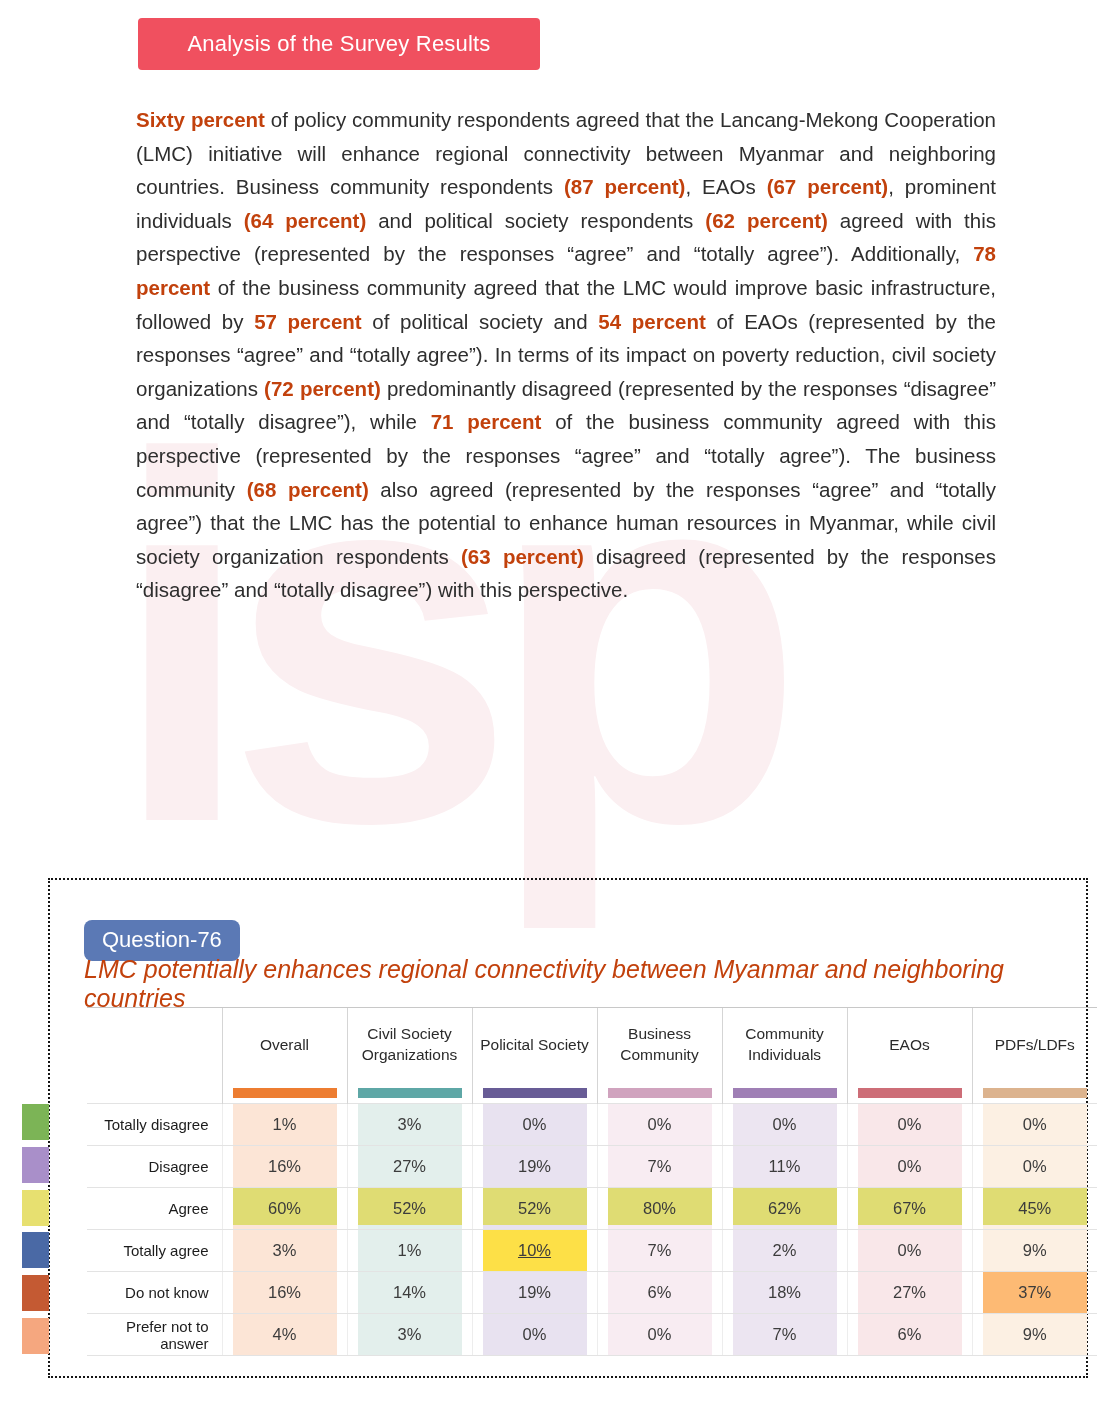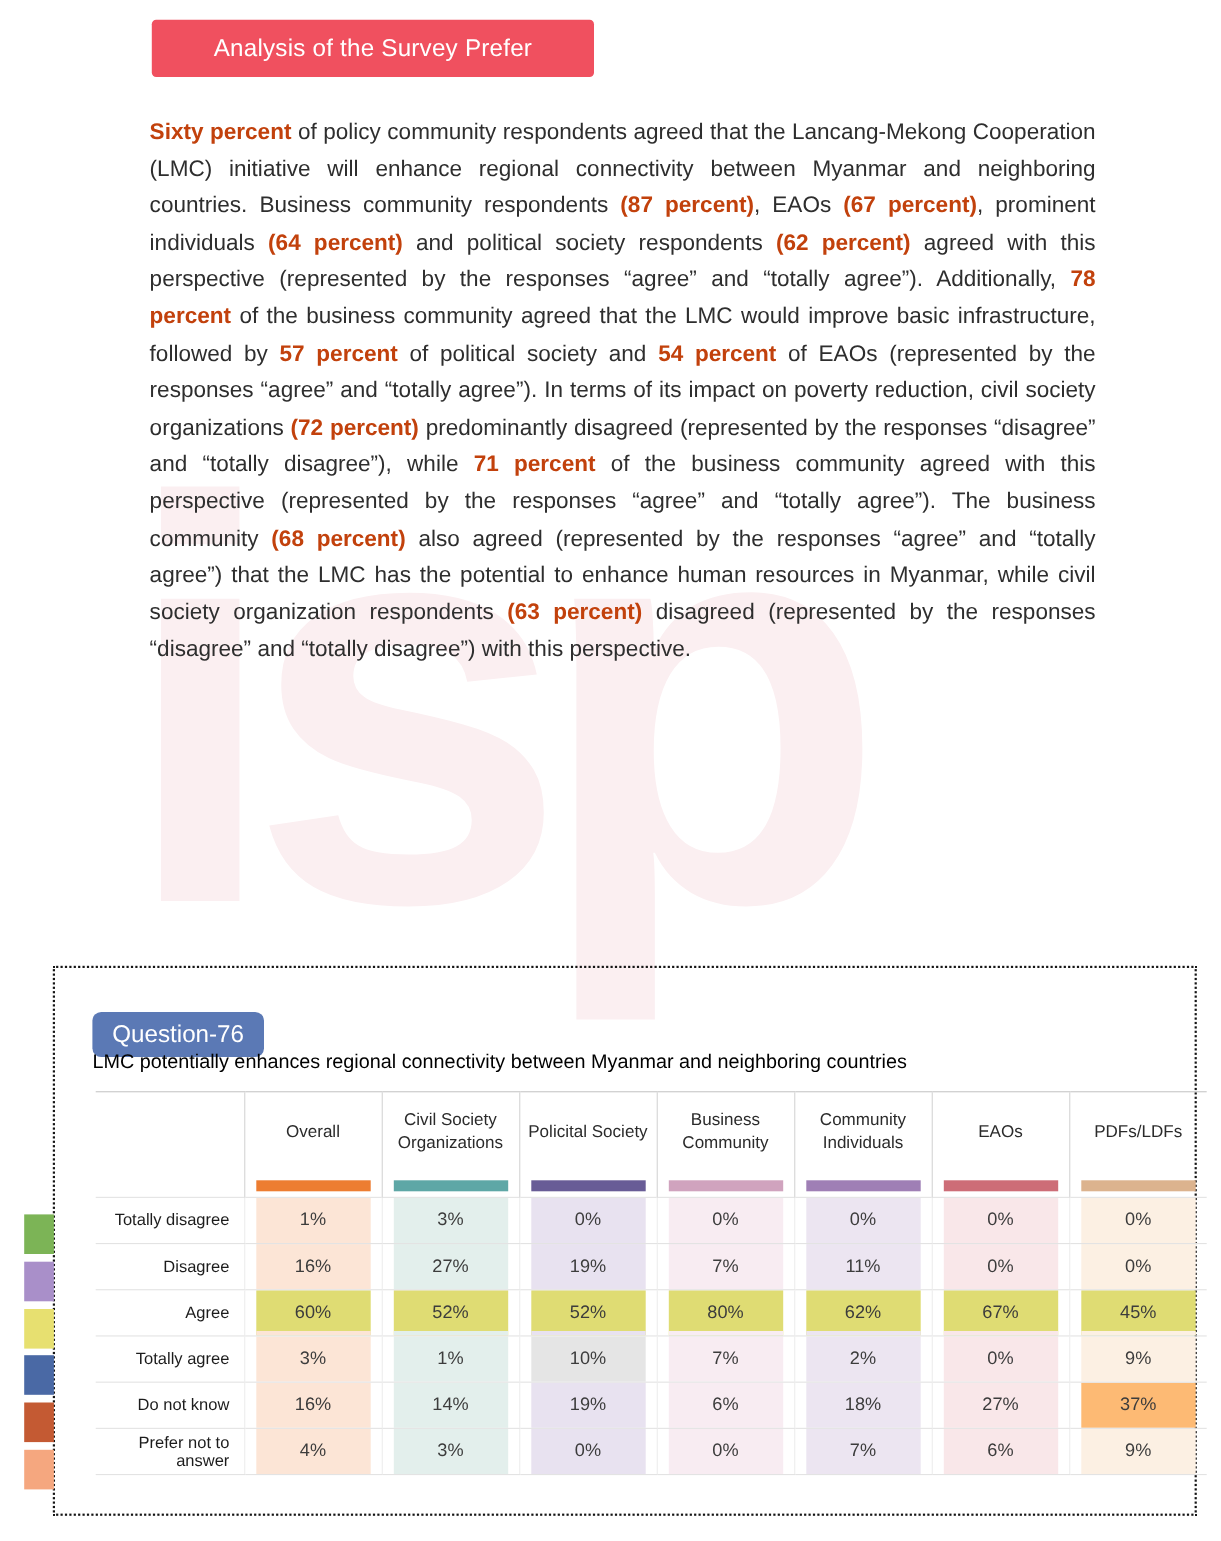--- a/index.html
+++ b/index.html
@@ -79,28 +79,29 @@
     color: #ffffff;
     font-size: 22px;
     margin-top: 12px;
   }
 
   .q-title {
     position: absolute;
     left: 34px;
     top: 75px;
     width: 980px;
-    font-size: 18px;
-    color: #000000;
+    font-size: 25px;
+    color: #c2410c;
+    font-style: italic;
   }
 
   table.survey {
     position: absolute;
     left: 37px;
-    top: 112px;
+    top: 127px;
     width: 1010px;
     border-collapse: collapse;
     table-layout: fixed;
   }
   table.survey col.c-label { width: 135px; }
   table.survey col.c-data  { width: 125px; }
 
   table.survey thead th {
     height: 96px;
     border-top: 1px solid #c8c8c8;
@@ -165,21 +166,21 @@
   }
 </style>
 </head>
 <body>
 
 <div class="page">
 
   <div class="watermark">isp</div>
 
   <div class="banner" id="banner" style="background: rgb(240, 80, 95);">
-    <span>Analysis of the Survey Prefer</span>
+    <span>Analysis of the Survey Results</span>
   </div>
 
   <p class="body-text" id="paragraph"><b>Sixty percent</b><span> of policy community respondents agreed that the Lancang-Mekong Cooperation (LMC) initiative will enhance regional connectivity between Myanmar and neighboring countries. Business community respondents </span><b>(87 percent)</b><span>, EAOs </span><b>(67 percent)</b><span>, prominent individuals </span><b>(64 percent)</b><span> and political society respondents </span><b>(62 percent)</b><span> agreed with this perspective (represented by the responses “agree” and “totally agree”). Additionally, </span><b>78 percent</b><span> of the business community agreed that the LMC would improve basic infrastructure, followed by </span><b>57 percent</b><span> of political society and </span><b>54 percent</b><span> of EAOs (represented by the responses “agree” and “totally agree”). In terms of its impact on poverty reduction, civil society organizations </span><b>(72 percent)</b><span> predominantly disagreed (represented by the responses “disagree” and “totally disagree”), while </span><b>71 percent</b><span> of the business community agreed with this perspective (represented by the responses “agree” and “totally agree”). The business community </span><b>(68 percent)</b><span> also agreed (represented by the responses “agree” and “totally agree”) that the LMC has the potential to enhance human resources in Myanmar, while civil society organization respondents </span><b>(63 percent)</b><span> disagreed (represented by the responses “disagree” and “totally disagree”) with this perspective.</span></p>
 
   <div class="question-box">
     <div class="q-badge" id="q-badge" style="background: rgb(91, 121, 181);">
       <span>Question-76</span>
     </div>
     <div class="q-title">LMC potentially enhances regional connectivity between Myanmar and neighboring countries</div>
 
@@ -302,21 +303,21 @@
           </tr>
           <tr>
             <th class="row-label">Totally agree</th>
             <td class="val">
               <div class="tint" style="background: rgb(252, 229, 214);">3%</div>
             </td>
             <td class="val">
               <div class="tint" style="background: rgb(227, 239, 236);">1%</div>
             </td>
             <td class="val">
-              <div class="tint" style="background: #e5e5e5;">10%</div>
+              <div class="tint" style="background: #fde047; text-decoration: underline;">10%</div>
             </td>
             <td class="val">
               <div class="tint" style="background: rgb(248, 236, 242);">7%</div>
             </td>
             <td class="val">
               <div class="tint" style="background: rgb(236, 229, 241);">2%</div>
             </td>
             <td class="val">
               <div class="tint" style="background: rgb(249, 231, 233);">0%</div>
             </td>

